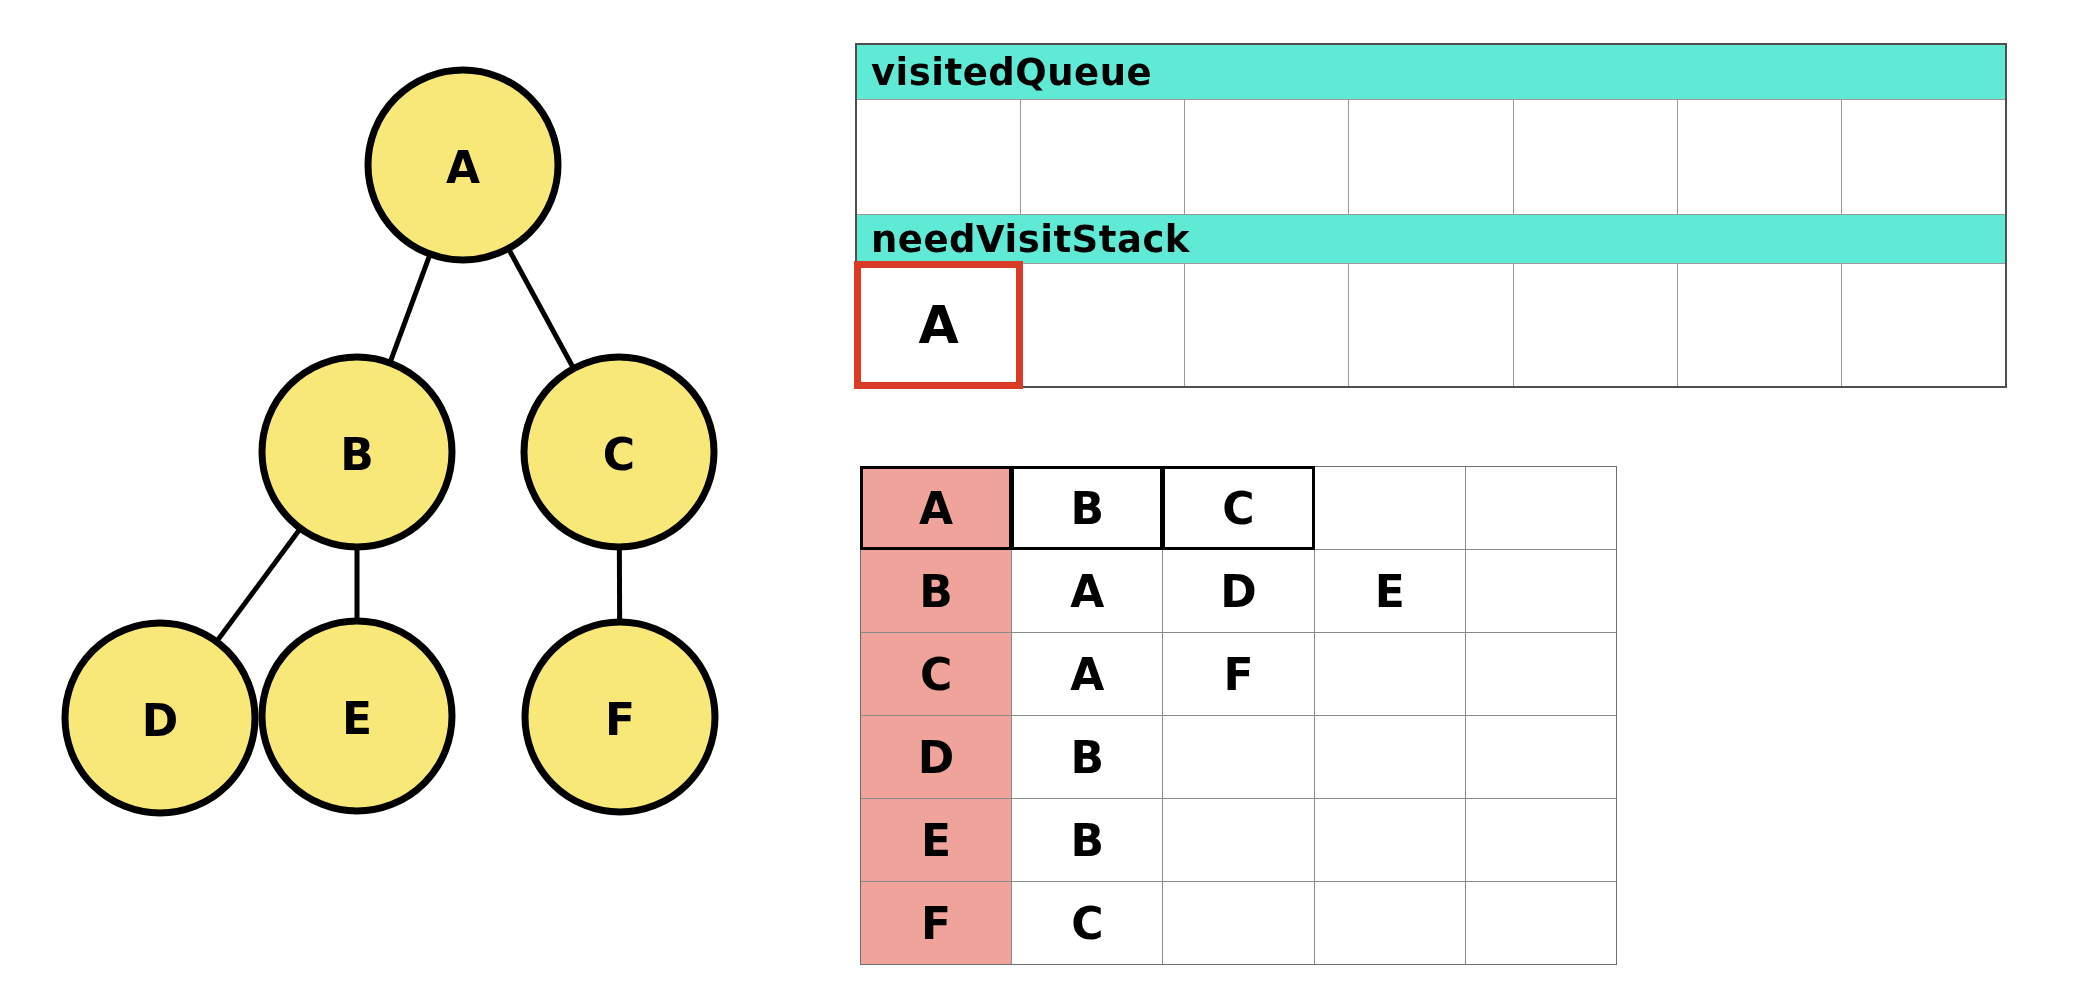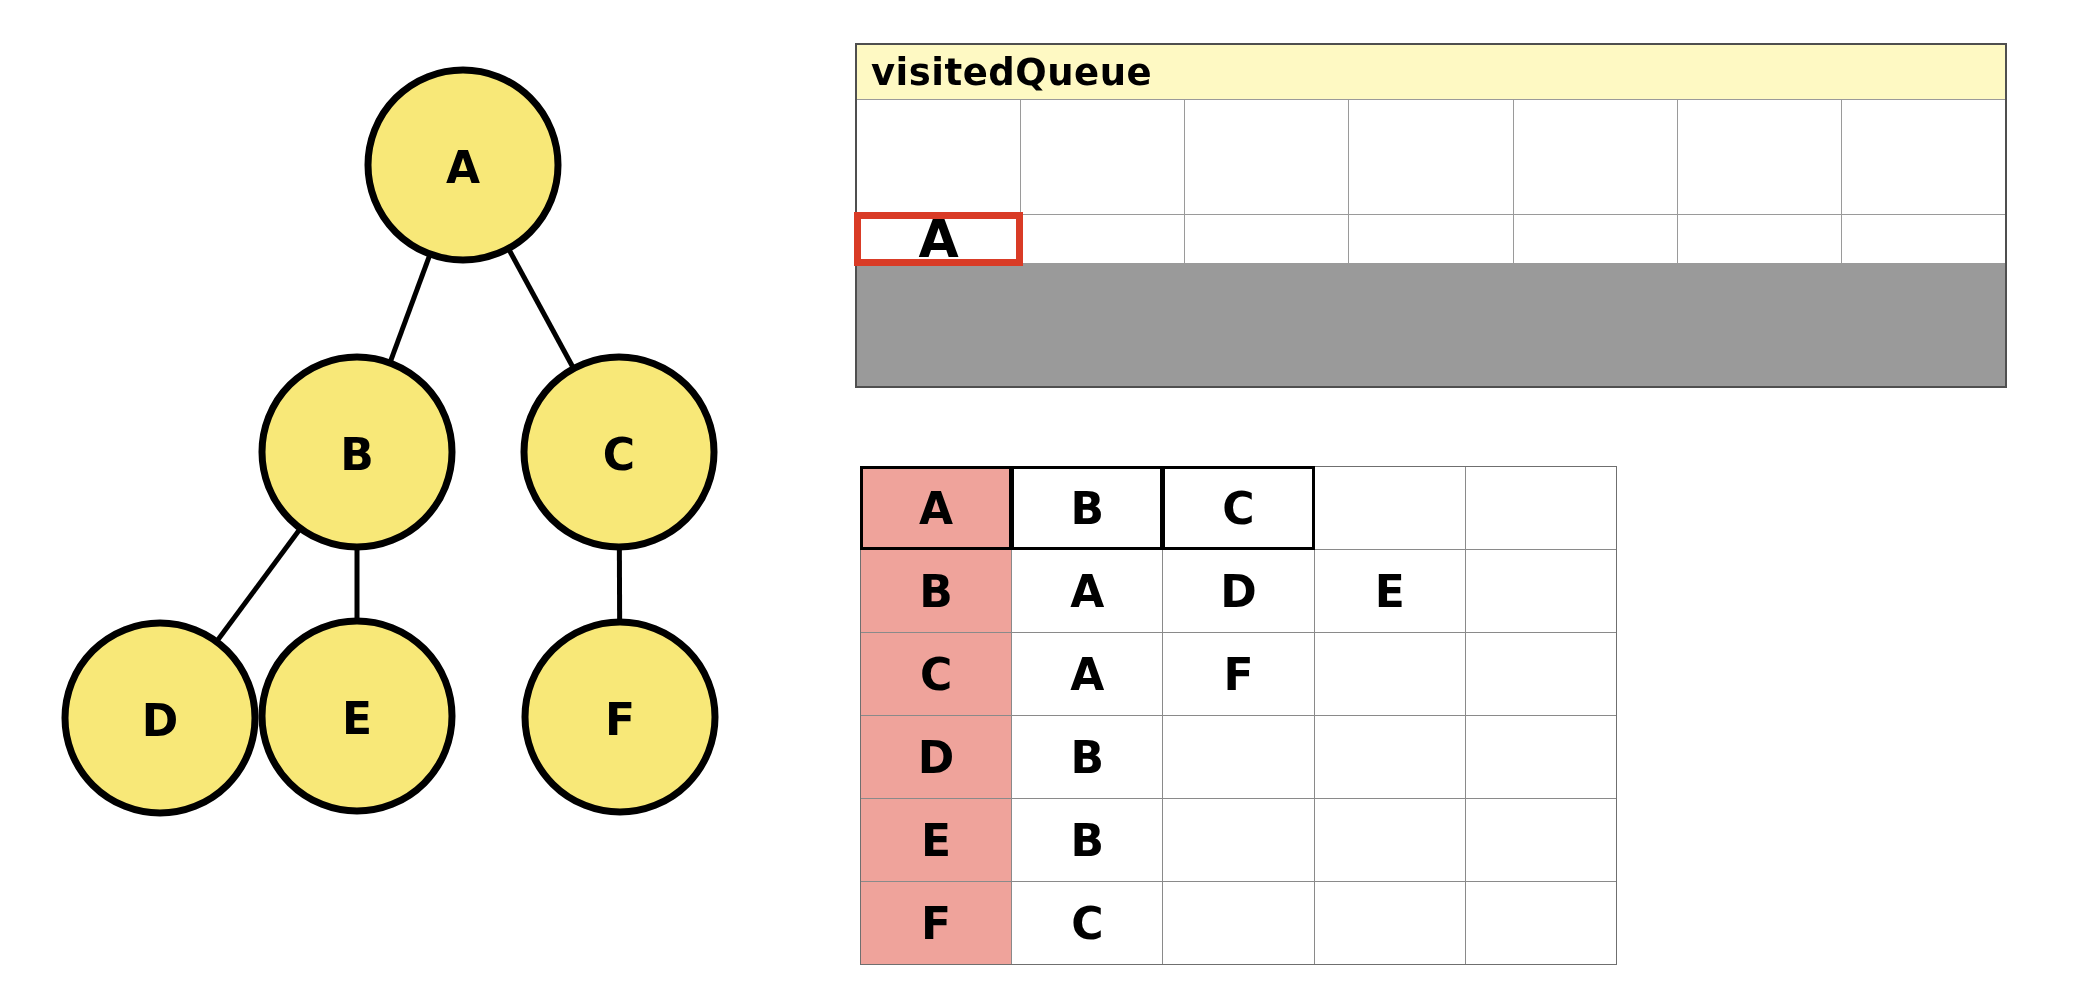--- a/index.html
+++ b/index.html
@@ -23,21 +23,21 @@
     position:absolute;display:grid;gap:1px;
     background:#9a9a9a;box-sizing:border-box;
   }
   .top-panel{
     left:855px;top:43px;width:1152px;
     border:2px solid #4f4f4f;
     grid-template-columns:repeat(7,1fr);
     grid-template-rows:54px 114px 48px 122px;
   }
   .hdr{
-    grid-column:1 / -1;background:#fef9c3;
+    grid-column:1 / -1;background:#5eead4;
     display:flex;align-items:center;padding-left:14px;
     font-weight:bold;font-size:37px;color:#000;letter-spacing:0.5px;
   }
   .cell{
     background:#ffffff;display:flex;align-items:center;justify-content:center;
     font-weight:bold;font-size:52px;color:#000;position:relative;
   }
   .cell.red{
     outline:7px solid #D93B26;outline-offset:-4px;z-index:3;
   }
@@ -98,20 +98,23 @@
     <div class="hdr" id="queueHdr">
       <span>visitedQueue</span>
     </div>
     <div class="cell"></div>
       <div class="cell"></div>
       <div class="cell"></div>
       <div class="cell"></div>
       <div class="cell"></div>
       <div class="cell"></div>
       <div class="cell"></div>
+      <div class="hdr" id="stackHdr">
+      <span>needVisitStack</span>
+    </div>
   <div class="cell red">A</div>
       <div class="cell"></div>
       <div class="cell"></div>
       <div class="cell"></div>
       <div class="cell"></div>
       <div class="cell"></div>
       <div class="cell"></div>
     </div>
 
   <div class="panel adj-panel" id="adjPanel">

